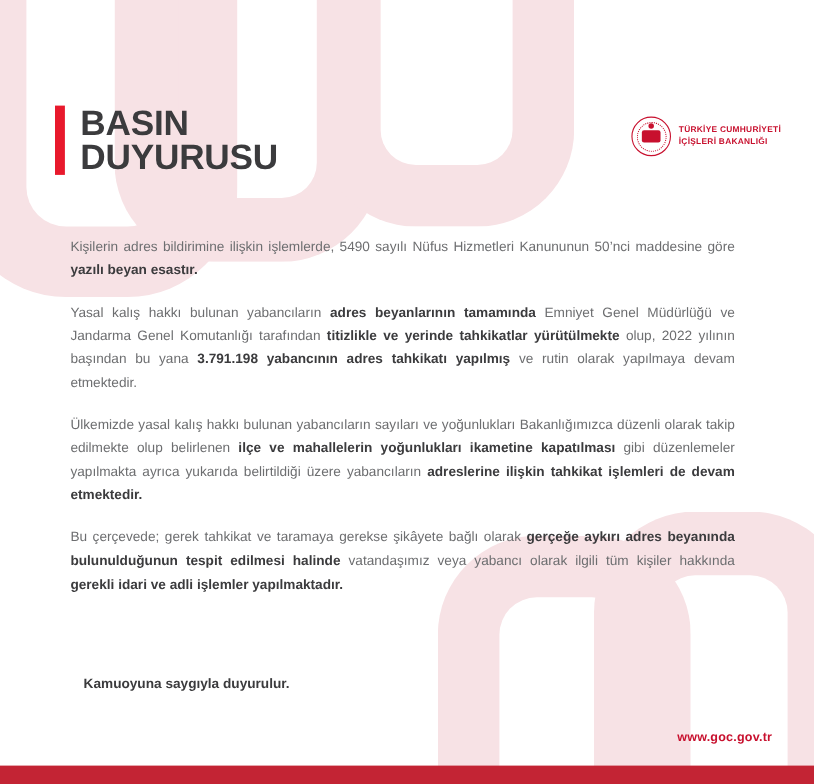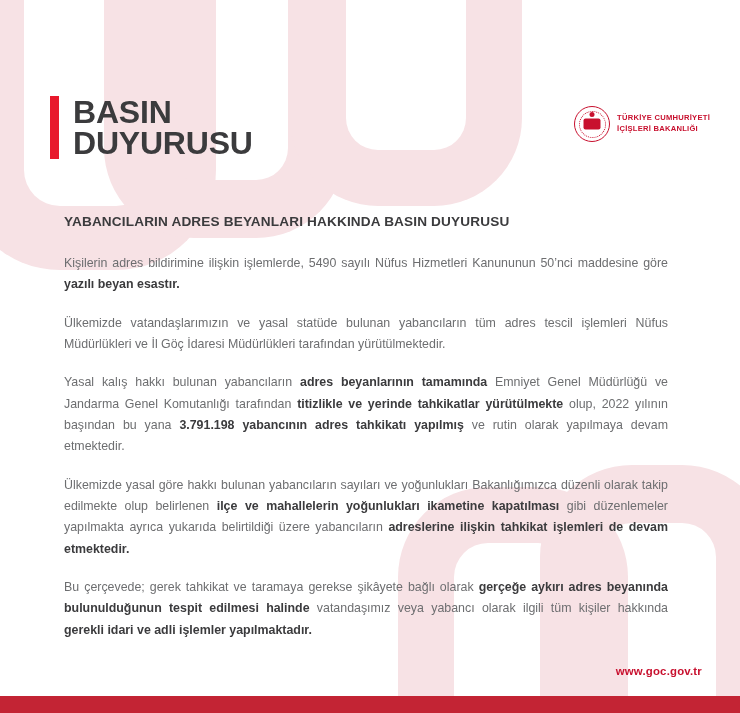--- a/index.html
+++ b/index.html
@@ -301,26 +301,24 @@
           <div class="seal-core"></div>
         </div>
         <div class="logo-text"><span>TÜRKİYE CUMHURİYETİ</span><br><span>İÇİŞLERİ BAKANLIĞI</span></div>
       </div>
 
 
     </div>
   </div>
 
   <div id="content">
-    <h1 id="doc-title">YABANCILARIN ADRES BEYANLARI HAKKINDA BASIN DUYURUSU</h1>
     <div id="paragraph-container">
         <p class="para"><span>Kişilerin adres bildirimine ilişkin işlemlerde, 5490 sayılı Nüfus Hizmetleri Kanununun 50’nci maddesine göre </span><b>yazılı beyan esastır.</b></p>
-        <p class="para"><span>Ülkemizde vatandaşlarımızın ve yasal statüde bulunan yabancıların tüm adres tescil işlemleri Nüfus Müdürlükleri ve İl Göç İdaresi Müdürlükleri tarafından yürütülmektedir.</span></p>
         <p class="para"><span>Yasal kalış hakkı bulunan yabancıların </span><b>adres beyanlarının tamamında</b><span> Emniyet Genel Müdürlüğü ve Jandarma Genel Komutanlığı tarafından </span><b>titizlikle ve yerinde tahkikatlar yürütülmekte</b><span> olup, 2022 yılının başından bu yana </span><b>3.791.198 yabancının adres tahkikatı yapılmış</b><span> ve rutin olarak yapılmaya devam etmektedir.</span></p>
-        <p class="para"><span>Ülkemizde yasal göre hakkı bulunan yabancıların sayıları ve yoğunlukları Bakanlığımızca düzenli olarak takip edilmekte olup belirlenen </span><b>ilçe ve mahallelerin yoğunlukları ikametine kapatılması</b><span> gibi düzenlemeler yapılmakta ayrıca yukarıda belirtildiği üzere yabancıların </span><b>adreslerine ilişkin tahkikat işlemleri de devam etmektedir.</b></p>
+        <p class="para"><span>Ülkemizde yasal kalış hakkı bulunan yabancıların sayıları ve yoğunlukları Bakanlığımızca düzenli olarak takip edilmekte olup belirlenen </span><b>ilçe ve mahallelerin yoğunlukları ikametine kapatılması</b><span> gibi düzenlemeler yapılmakta ayrıca yukarıda belirtildiği üzere yabancıların </span><b>adreslerine ilişkin tahkikat işlemleri de devam etmektedir.</b></p>
         <p class="para"><span>Bu çerçevede; gerek tahkikat ve taramaya gerekse şikâyete bağlı olarak </span><b>gerçeğe aykırı adres beyanında bulunulduğunun tespit edilmesi halinde</b><span> vatandaşımız veya yabancı olarak ilgili tüm kişiler hakkında </span><b>gerekli idari ve adli işlemler yapılmaktadır.</b></p>
       </div>
     <div id="closing">Kamuoyuna saygıyla duyurulur.</div>
   </div>
 
   <div id="footer-url" style="color: rgb(200, 16, 46); margin-left: 12px;">www.goc.gov.tr</div>
   <div id="footer-bar" style="background: rgb(195, 36, 52);"></div>
 
 </div>
 

